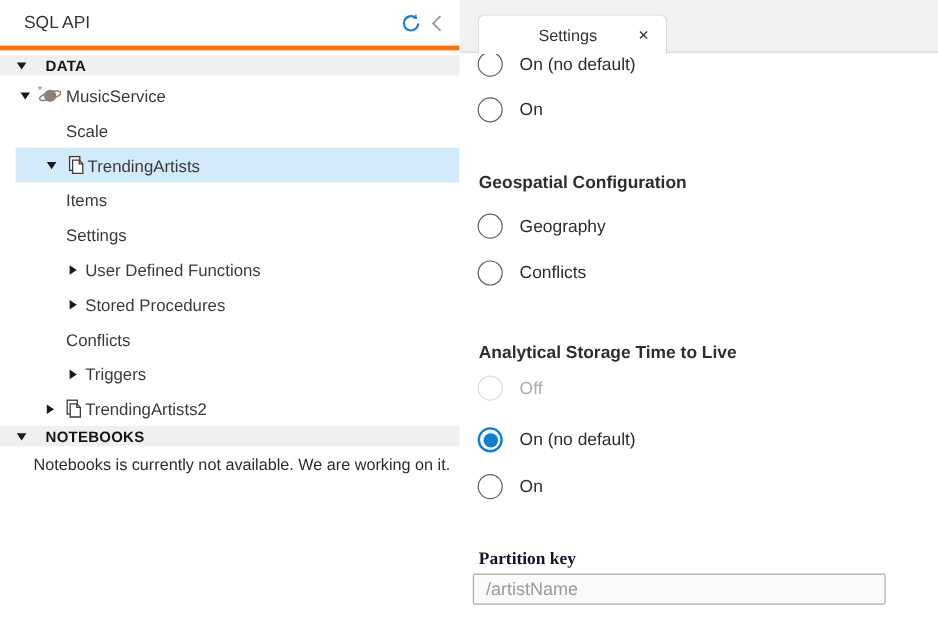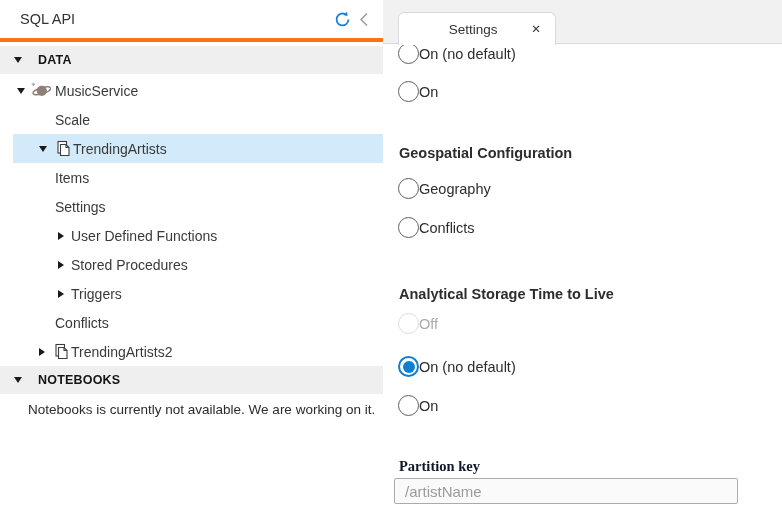--- a/index.html
+++ b/index.html
@@ -6,21 +6,21 @@
   html,body { width:782px; height:525px; background:#fff; overflow:hidden;
     font-family:"Liberation Sans", sans-serif; }
   #app { position:relative; width:782px; height:525px; background:#fff; }
 
   
   #sidebar { position:absolute; left:0; top:0; width:383px; height:525px; background:#fff; }
   .sidebar-header { height:42px; border-bottom:4px solid #f97316; display:flex; align-items:center;
     padding:0 10px 0 20px; }
   .sidebar-title { font-size:14.5px; color:#333; flex:1; }
   .hdr-btn { border:none; background:none; cursor:pointer; padding:2px 4px; display:flex; align-items:center; }
-  .section-bar { margin-top:4px; height:28px; background:#efefef; display:flex; align-items:center;
+  .section-bar { margin-top:4px; height:17px; background:#efefef; display:flex; align-items:center;
     padding-left:14px; cursor:pointer; }
   .section-label { font-size:12.5px; font-weight:bold; color:#151515; margin-left:16px; letter-spacing:.2px; }
   .caret-down { width:0; height:0; border-left:4.5px solid transparent; border-right:4.5px solid transparent;
     border-top:6px solid #1a1a1a; display:inline-block; }
   .caret-right { width:0; height:0; border-top:4.5px solid transparent; border-bottom:4.5px solid transparent;
     border-left:6px solid #1a1a1a; display:inline-block; }
   .tree { padding-top:2px; }
   .trow { height:29px; display:flex; align-items:center; font-size:14px; color:#3a3a3a; cursor:pointer; }
   .trow .lbl { white-space:nowrap; }
   .r-db { padding-left:17px; } .r-db .ico { margin-left:6px; margin-right:4px; display:flex; }
@@ -36,21 +36,21 @@
   
   #panel { position:absolute; left:383px; top:0; width:399px; height:525px; background:#fff; }
   .tabbar { position:absolute; left:0; top:0; width:100%; height:44px; background:#f1f1f1;
     border-bottom:1px solid #d9d9d9; z-index:2; }
   .tab { position:absolute; left:15px; top:12px; width:158px; height:33px; background:#fff;
     border:1px solid #d9d9d9; border-bottom:none; border-radius:6px 6px 0 0; z-index:3;
     display:flex; align-items:center; cursor:pointer; }
   .tab-label { flex:1; text-align:center; padding-left:20px; font-size:13.5px; color:#333; }
   .tab-close { border:none; background:none; cursor:pointer; font-size:11.5px; color:#333;
     padding:4px 14px 4px 4px; }
-  .opt { position:absolute; left:15px; display:flex; align-items:center; z-index:1;
+  .opt { position:absolute; left:15px; display:flex; align-items:center; gap:14px; z-index:1;
     font-size:14.5px; color:#2d2d2d; cursor:pointer; }
   .radio { width:21px; height:21px; border:1.6px solid #5f5f5f; border-radius:50%; background:#fff; flex:none; }
   .opt.disabled { color:#ababab; cursor:default; }
   .opt.disabled .radio { border-color:#dcdcdc; }
   .radio.selected { border:2px solid #0f7fd4; position:relative; }
   .radio.selected::after { content:""; position:absolute; inset:2.5px; background:#0f7fd4; border-radius:50%; }
   .sect { position:absolute; left:16px; font-size:14.5px; font-weight:bold; color:#2d2d2d; z-index:1; white-space:nowrap; }
   .pk-label { position:absolute; left:16px; top:458px; font-size:14.5px; font-weight:bold; color:#0f172a; z-index:1;font-family:Liberation Serif, serif; }
   .pk-input { position:absolute; left:11px; top:478px; width:344px; height:26px; z-index:1;
     background:#fafafa; border:1px solid #ababab; border-radius:2px; padding:0 10px;
@@ -118,26 +118,26 @@
         <span class="lbl">Settings</span>
       </div>
       <div class="trow r-exp">
         <span class="caret-right"></span>
         <span class="lbl">User Defined Functions</span>
       </div>
       <div class="trow r-exp">
         <span class="caret-right"></span>
         <span class="lbl">Stored Procedures</span>
       </div>
-      <div class="trow r-exp">
-        <span class="caret-right"></span>
-        <span class="lbl">Triggers</span>
-      </div>
       <div class="trow r-child">
         <span class="lbl">Conflicts</span>
+      </div>
+      <div class="trow r-exp">
+        <span class="caret-right"></span>
+        <span class="lbl">Triggers</span>
       </div>
 
       <div class="trow r-c2">
         <span class="caret-right"></span>
         <span class="ico">
           <svg width="15" height="17" viewBox="0 0 15 17">
             <rect x="3" y="1.5" width="8.5" height="11.5" fill="#fff" stroke="#3d3d3d" stroke-width="1.1"></rect>
             <path d="M5.5 4.5 H11 L14 7.5 V15.5 H5.5 Z" fill="#fff" stroke="#3d3d3d" stroke-width="1.1"></path>
             <path d="M11 4.5 V7.5 H14" fill="none" stroke="#3d3d3d" stroke-width="1.1"></path>
           </svg>

